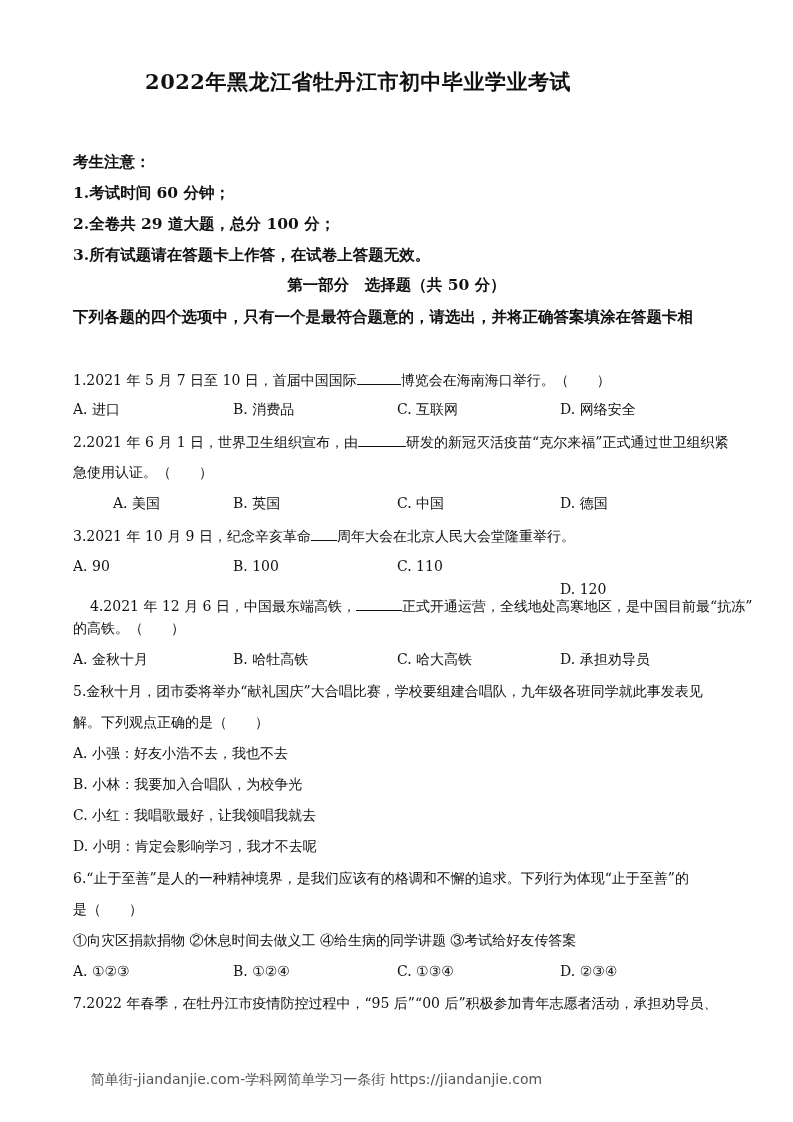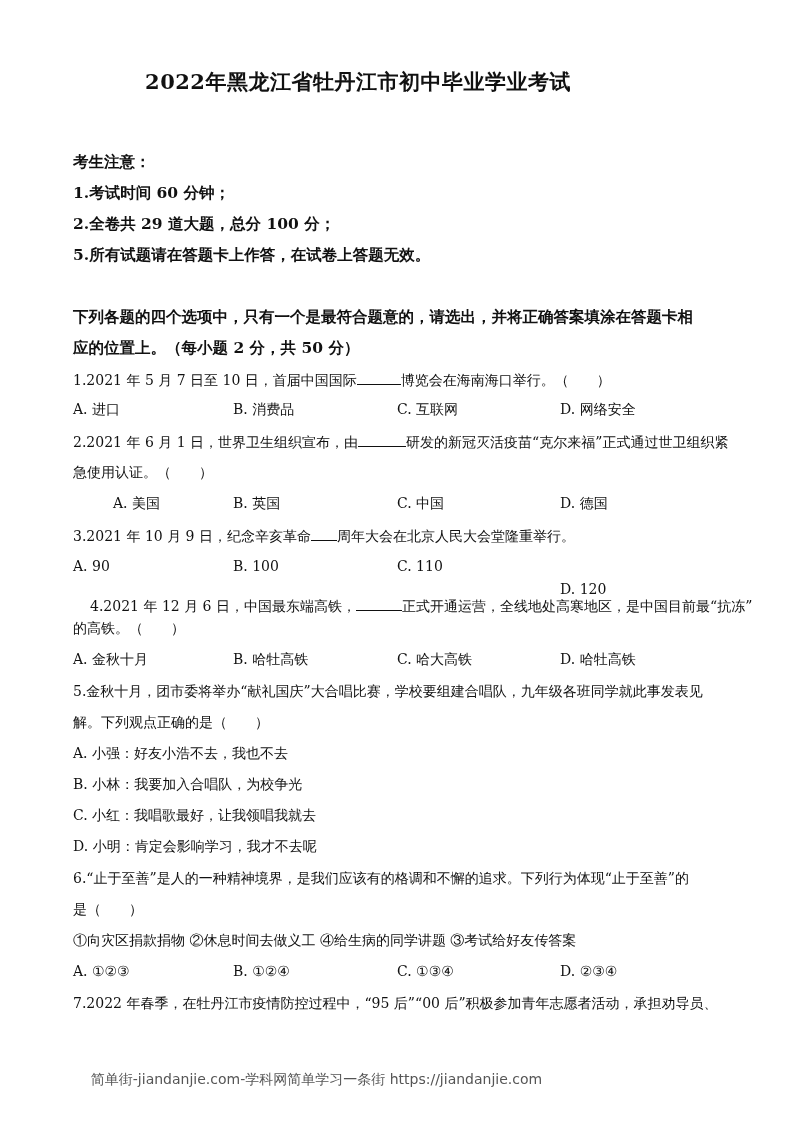--- a/index.html
+++ b/index.html
@@ -22,24 +22,24 @@
 </head>
 <body>
 
 <div class="page">
 
   <div class="title t1">2022年黑龙江省牡丹江市初中毕业学业考试</div>
 
   <div class="line bold" style="top:152px;">考生注意：</div>
   <div class="line bold" style="top:183px;">1.考试时间 60 分钟；</div>
   <div class="line bold" style="top:214px;">2.全卷共 29 道大题，总分 100 分；</div>
-  <div class="line bold" style="top:245px;">5.所有试题请在答题卡上作答，在试卷上答题无效。</div>
+  <div class="line bold" style="top:245px;">3.所有试题请在答题卡上作答，在试卷上答题无效。</div>
 
+  <div class="sec" style="top:275px;">第一部分　选择题（共 50 分）</div>
   <div class="line bold" style="top:307px;">下列各题的四个选项中，只有一个是最符合题意的，请选出，并将正确答案填涂在答题卡相</div>
-  <div class="line bold" style="top:338px;">应的位置上。（每小题 2 分，共 50 分）</div>
 
   <div class="line q" style="top:371px;">
     <span>1.</span><span>2021 年 5 月 7 日至 10 日，首届中国国际</span><span class="blank" style="width:44px;"></span><span>博览会在海南海口举行。（　　）</span>
   </div>
   <div class="opt" style="top:401px; left:73px;">A. 进口</div>
   <div class="opt" style="top:401px; left:233px;">B. 消费品</div>
   <div class="opt" style="top:401px; left:397px;">C. 互联网</div>
   <div class="opt" style="top:401px; left:560px;">D. 网络安全</div>
 
   <div class="line q" style="top:433px;">
@@ -59,21 +59,21 @@
   <div class="opt" style="top:558px; left:397px;">C.  110</div>
   <div class="opt" style="top:558px; left:560px;margin-top:23px;">D.  120</div>
 
   <div class="line q" style="top:597px;margin-left:17px;">
     <span>4.</span><span>2021 年 12 月 6 日，中国最东端高铁，</span><span class="blank" style="width:46px;"></span><span>正式开通运营，全线地处高寒地区，是中国目前最“抗冻”</span>
   </div>
   <div class="line q" style="top:620px;">的高铁。（　　）</div>
   <div class="opt" style="top:651px; left:73px;">A. 金秋十月</div>
   <div class="opt" style="top:651px; left:233px;">B. 哈牡高铁</div>
   <div class="opt" style="top:651px; left:397px;">C. 哈大高铁</div>
-  <div class="opt" style="top:651px; left:560px;">D. 哈牡高铁</div>
+  <div class="opt" style="top:651px; left:560px;">D. 承担劝导员</div>
 
   <div class="line q" style="top:683px;">
     <span>5.</span><span>金秋十月，团市委将举办“献礼国庆”大合唱比赛，学校要组建合唱队，九年级各班同学就此事发表见</span>
   </div>
   <div class="line q" style="top:714px;">解。下列观点正确的是（　　）</div>
   <div class="opt" style="top:745px; left:73px;">A.  小强：好友小浩不去，我也不去</div>
   <div class="opt" style="top:776px; left:73px;">B.  小林：我要加入合唱队，为校争光</div>
   <div class="opt" style="top:807px; left:73px;">C.  小红：我唱歌最好，让我领唱我就去</div>
   <div class="opt" style="top:838px; left:73px;">D.  小明：肯定会影响学习，我才不去呢</div>
 

